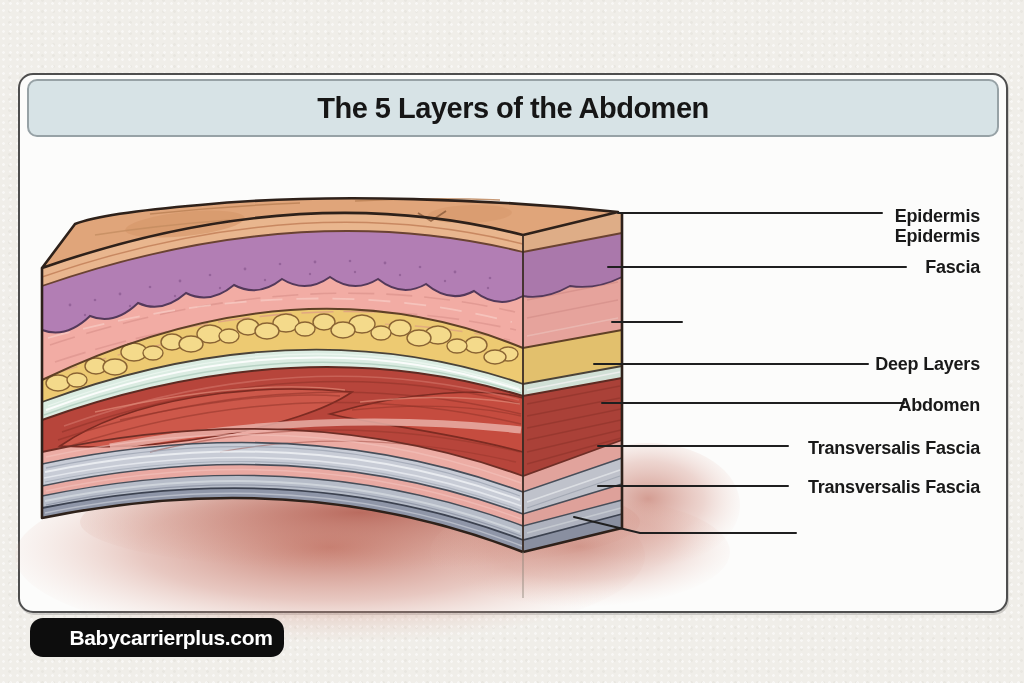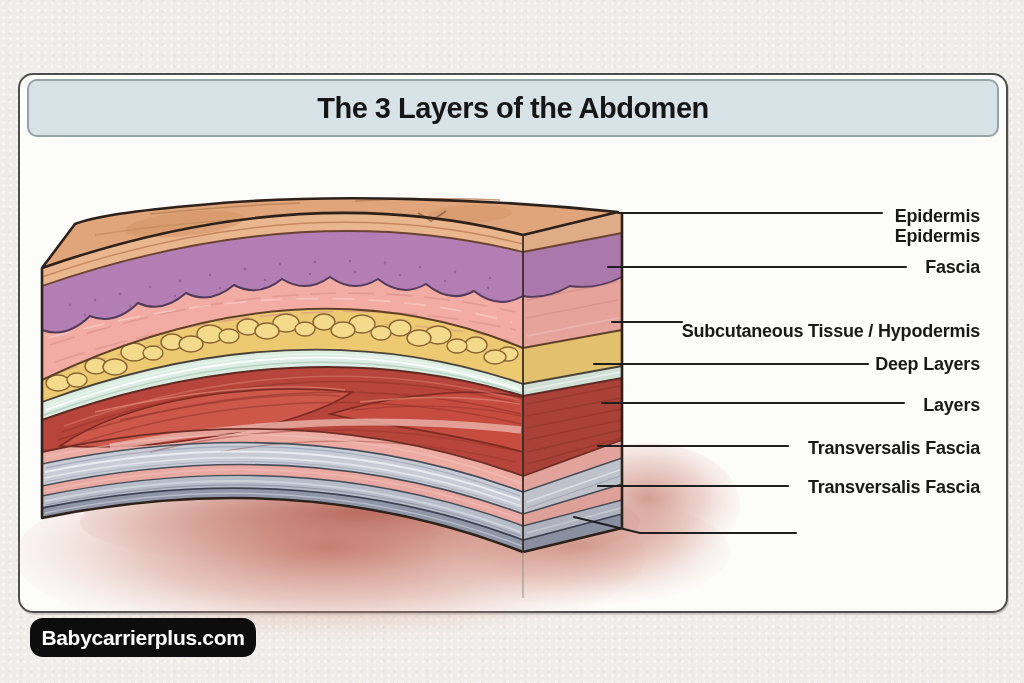--- a/index.html
+++ b/index.html
@@ -29,30 +29,30 @@
   svg.illustration{position:absolute;left:0;top:0;pointer-events:none;}
   .labels{position:absolute;left:0;top:0;width:1024px;height:601px;pointer-events:none;}
   .layer-label{
     position:absolute;right:44px;transform:translateY(-50%);
     font-size:18px;font-weight:bold;color:#191919;white-space:nowrap;
     letter-spacing:-.2px;
   }
   .watermark{
     position:absolute;left:30px;top:618px;width:226px;height:39px;
     background:#0d0d0d;border-radius:13px;
-    display:flex;align-items:center;justify-content:center;
+    display:flex;align-items:center;justify-content:center;padding-left:28px;
   }
   .watermark span{color:#ffffff;font-size:21px;font-weight:bold;letter-spacing:-.3px;}
 </style>
 </head>
 <body>
 
 <div class="panel">
   <div class="titlebar">
-    <div class="title">The 3 Layers of the Abdomen</div>
+    <div class="title">The 5 Layers of the Abdomen</div>
   </div>
 </div>
 
 <svg class="illustration" width="1024" height="683" viewBox="0 0 1024 683">
   <defs>
     <radialGradient id="glowA" cx="50%" cy="45%" r="55%">
       <stop offset="0%" stop-color="#c06f60" stop-opacity="0.9"></stop>
       <stop offset="55%" stop-color="#cf887a" stop-opacity="0.45"></stop>
       <stop offset="100%" stop-color="#e8c2b6" stop-opacity="0"></stop>
     </radialGradient>
@@ -272,22 +272,21 @@
     <path d="M598,446 L788,446"></path>
     <path d="M598,486 L788,486"></path>
     <path d="M574,517 L640,533 L796,533"></path>
   </g>
 </svg>
 
 <div class="labels">
   <div class="layer-label" style="top:216px">Epidermis</div>
   <div class="layer-label" style="top:236px">Epidermis</div>
   <div class="layer-label" style="top:267px">Fascia</div>
-  <div class="layer-label" style="top:331px">Subcutaneous Tissue / Hypodermis</div>
   <div class="layer-label" style="top:364px">Deep Layers</div>
-  <div class="layer-label" style="top:405px">Layers</div>
+  <div class="layer-label" style="top:405px">Abdomen</div>
   <div class="layer-label" style="top:448px">Transversalis Fascia</div>
   <div class="layer-label" style="top:487px">Transversalis Fascia</div>
 </div>
 
 <div class="watermark">
   <span>Babycarrierplus.com</span>
 </div>
 
 </body></html>

